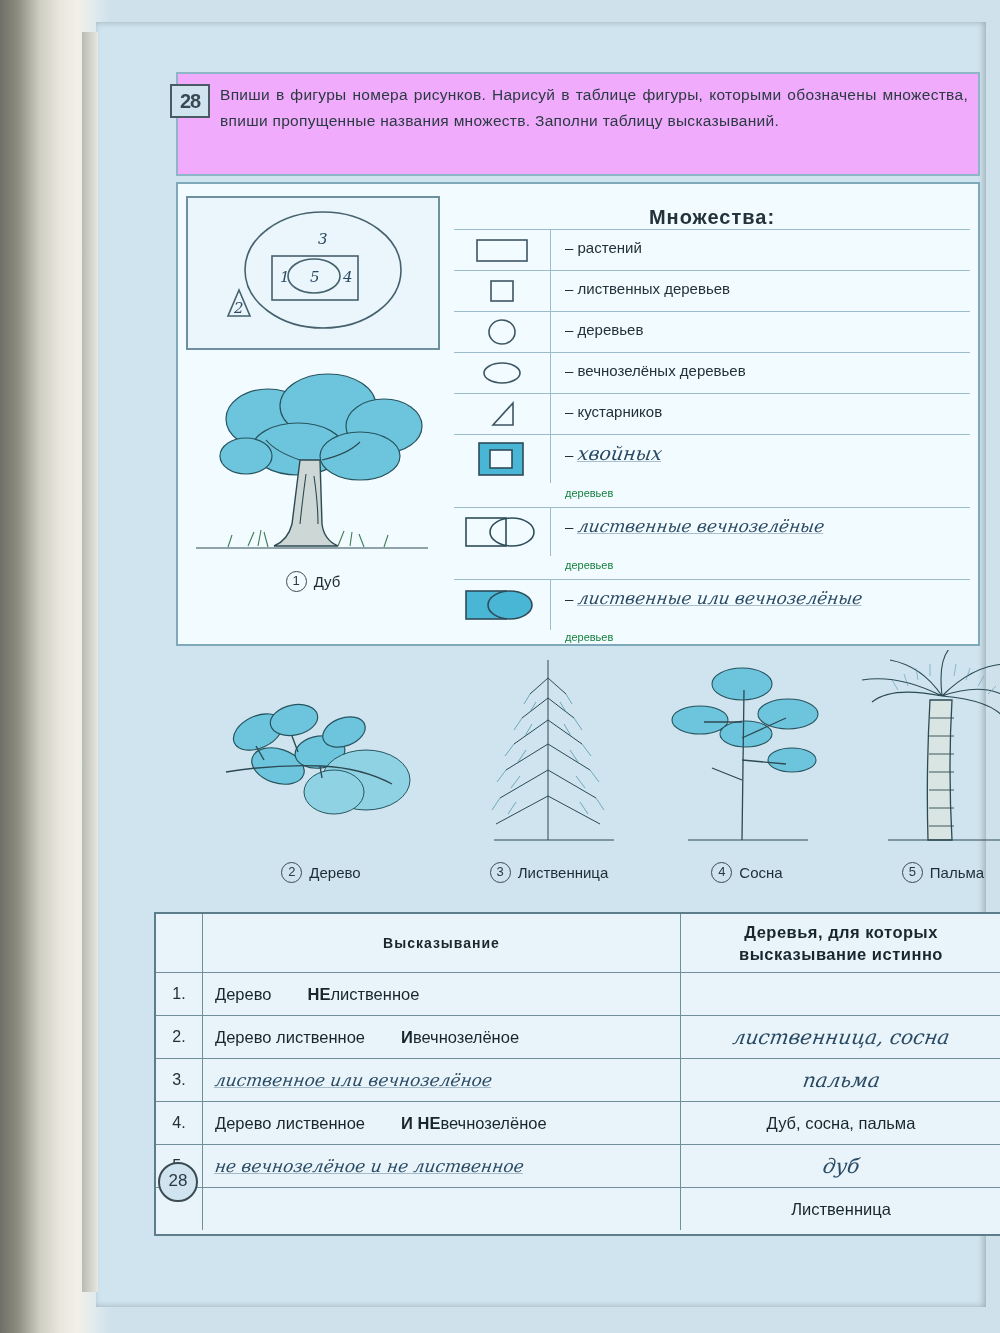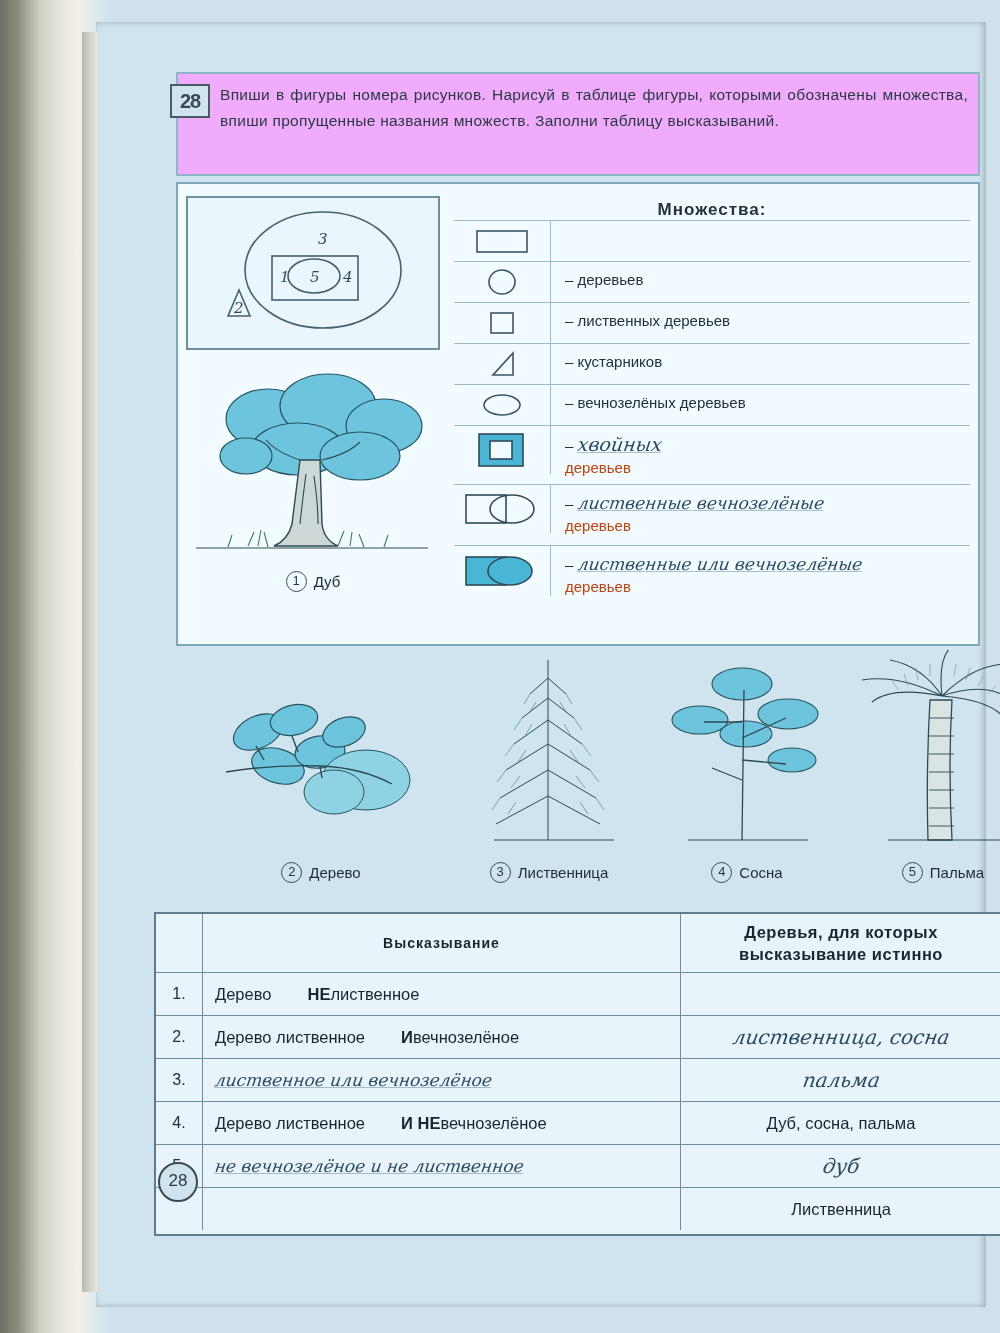--- a/index.html
+++ b/index.html
@@ -44,22 +44,22 @@
     background:#f2fbff;border:2px solid #7fa9bb;
   }
   .venn{
     position:absolute;left:8px;top:12px;width:250px;height:150px;
     border:2px solid #6d8f9e;background:#eaf6fb;
   }
   .sets{
     position:absolute;left:276px;top:6px;width:516px;height:446px;
   }
   .sets-title{
-    text-align:center;font-size:17px;font-weight:bold;color:#24333b;
-    letter-spacing:1px;margin-top:10px;
+    text-align:center;font-size:20px;font-weight:bold;color:#24333b;
+    letter-spacing:1px;margin-top:16px;
   }
   .setrow{
     display:flex;align-items:flex-start;border-top:1px solid #9dbccb;
     min-height:40px;
   }
   .setrow:first-of-type{border-top:none;}
   .setcell-fig{
     width:96px;min-height:40px;display:flex;align-items:center;justify-content:center;
     border-right:1px solid #9dbccb;
   }
@@ -68,21 +68,21 @@
   }
   .hand{
     font-family:"DejaVu Serif", serif;font-style:italic;
     color:#2a4a63;font-size:19px;
     transform:skewX(-8deg);
     display:inline-block;
     text-decoration:underline;
     text-decoration-color:rgba(40,80,110,.35);
   }
   .hand.small{font-size:17px;}
-  .sub{display:block;font-size:15px;color:#c2410c;margin-top:2px;}
+  .sub{display:block;font-size:11px;color:#15803d;margin-top:18px;}
   
   .oakbox{
     position:absolute;left:10px;top:180px;width:250px;height:240px;
   }
   .caption{
     font-size:15px;color:#1e2d35;display:flex;align-items:center;gap:7px;
     justify-content:center;margin-top:2px;
   }
   .cnum{
     width:19px;height:19px;border:1.5px solid #3a4a53;border-radius:50%;
@@ -151,56 +151,57 @@
 
     <div class="sets">
       <div class="sets-title">Множества:</div>
 
       <div class="setrow">
         <div class="setcell-fig">
           <svg width="56" height="30">
                 <rect x="3" y="5" width="50" height="21" fill="none" stroke="#3d5663" stroke-width="1.6"></rect>
               </svg>
         </div>
+        <div class="setcell-lbl">– растений</div>
+      </div>
+
+      <div class="setrow">
+        <div class="setcell-fig">
+          <svg width="56" height="30">
+                <rect x="17" y="5" width="22" height="20" fill="none" stroke="#3d5663" stroke-width="1.6"></rect>
+              </svg>
+        </div>
+        <div class="setcell-lbl">– лиственных деревьев</div>
       </div>
 
       <div class="setrow">
         <div class="setcell-fig">
           <svg width="56" height="32">
                 <ellipse cx="28" cy="16" rx="13" ry="12" fill="none" stroke="#3d5663" stroke-width="1.6"></ellipse>
               </svg>
         </div>
         <div class="setcell-lbl">– деревьев</div>
       </div>
 
       <div class="setrow">
         <div class="setcell-fig">
-          <svg width="56" height="30">
-                <rect x="17" y="5" width="22" height="20" fill="none" stroke="#3d5663" stroke-width="1.6"></rect>
+          <svg width="56" height="32">
+                <ellipse cx="28" cy="16" rx="18" ry="10" fill="none" stroke="#3d5663" stroke-width="1.6"></ellipse>
               </svg>
         </div>
-        <div class="setcell-lbl">– лиственных деревьев</div>
+        <div class="setcell-lbl">– вечнозелёных деревьев</div>
       </div>
 
       <div class="setrow">
         <div class="setcell-fig">
           <svg width="56" height="32">
                 <polygon points="19,27 39,27 39,5" fill="none" stroke="#3d5663" stroke-width="1.6"></polygon>
               </svg>
         </div>
         <div class="setcell-lbl">– кустарников</div>
-      </div>
-
-      <div class="setrow">
-        <div class="setcell-fig">
-          <svg width="56" height="32">
-                <ellipse cx="28" cy="16" rx="18" ry="10" fill="none" stroke="#3d5663" stroke-width="1.6"></ellipse>
-              </svg>
-        </div>
-        <div class="setcell-lbl">– вечнозелёных деревьев</div>
       </div>
 
       <div class="setrow" style="min-height:58px">
         <div class="setcell-fig">
           <svg width="70" height="48">
             <rect x="12" y="8" width="44" height="32" fill="#49b6d6" stroke="#2f4c58" stroke-width="1.6"></rect>
             <rect x="23" y="15" width="22" height="18" fill="#f2fbff" stroke="#2f4c58" stroke-width="1.6"></rect>
           </svg>
         </div>
         <div class="setcell-lbl">

